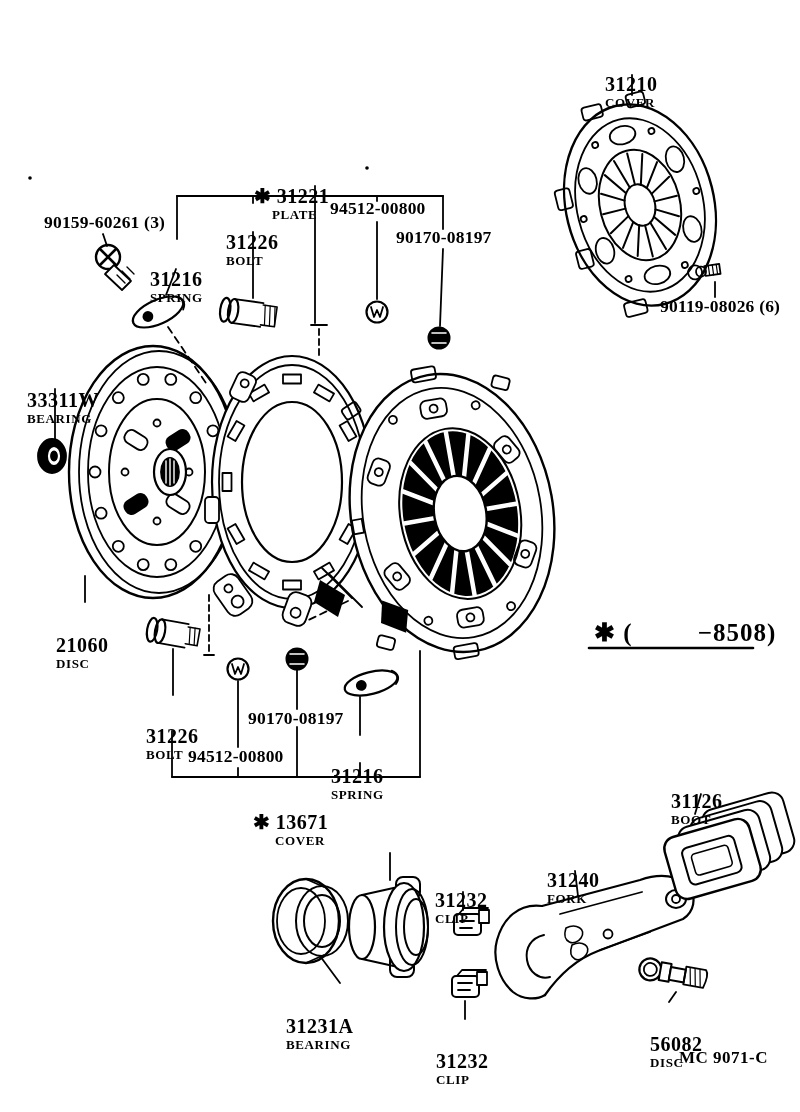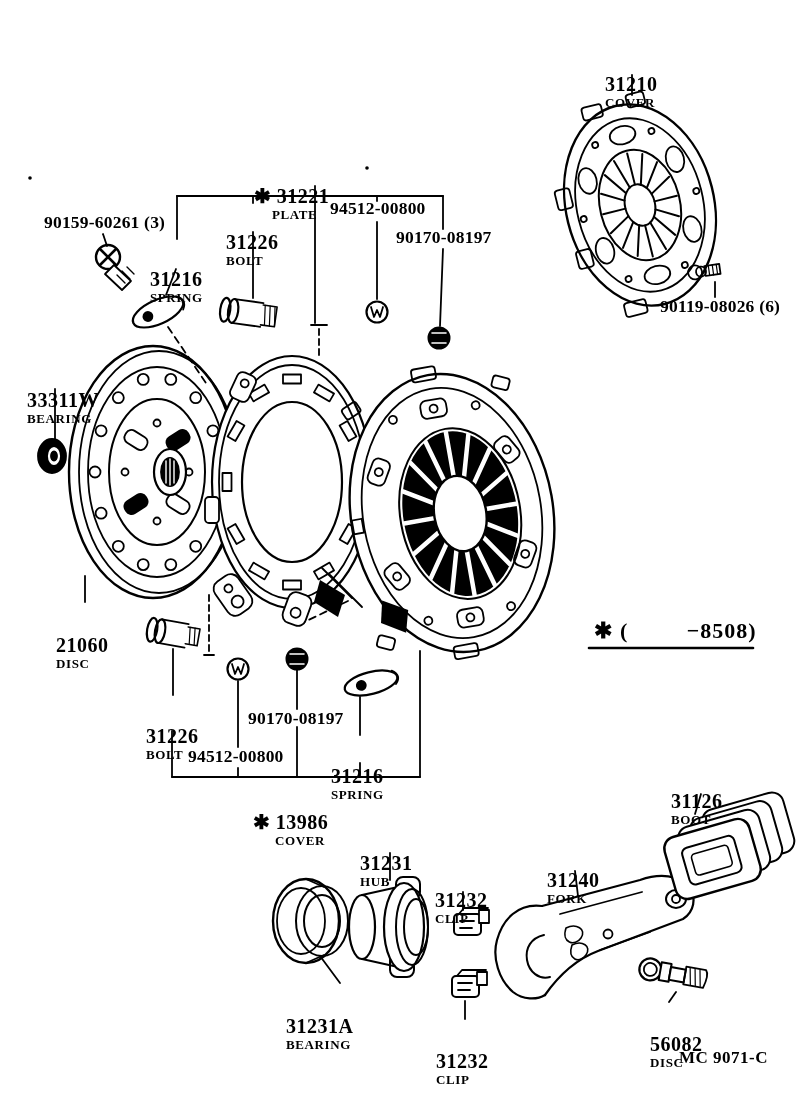--- a/index.html
+++ b/index.html
@@ -5,21 +5,21 @@
   html,body{margin:0;padding:0;background:#fff;}
   .stage{position:relative;width:800px;height:1112px;background:#fff;overflow:hidden;
          font-family:Liberation Serif, serif;color:#000;margin-top:35px;}
   .stage svg{position:absolute;left:0;top:0;}
   .lbl{position:absolute;font-weight:700;line-height:1;white-space:pre;z-index:5;}
   .num{font-size:20px;letter-spacing:0.5px;}
   .one{font-size:17.5px;letter-spacing:0.2px;}
   .sub{font-size:13px;margin-top:2px;letter-spacing:0.6px;}
   .ind18{padding-left:18px;}
   .ind22{padding-left:22px;}
-  .note{font-size:22px;letter-spacing:1px;}
+  .note{font-size:25px;letter-spacing:1px;}
   .code{font-size:17px;letter-spacing:0.5px;}
 </style>
 </head>
 <body>
 
 <div class="stage">
 
 <svg width="800" height="1112" viewBox="0 0 800 1112" fill="none" stroke="#000" stroke-width="1.8" stroke-linecap="round" stroke-linejoin="round">
 
   <g>
@@ -390,28 +390,25 @@
 
   <div class="lbl" style="left:146px;top:659px">
     <div class="num">31226</div><div class="sub">BOLT</div>
   </div>
   <div class="lbl one" style="left:248px;top:675px">90170-08197</div>
   <div class="lbl one" style="left:188px;top:713px">94512-00800</div>
   <div class="lbl" style="left:331px;top:699px">
     <div class="num">31216</div><div class="sub">SPRING</div>
   </div>
   <div class="lbl" style="left:253px;top:745px">
-    <div class="num">✱ 13986</div><div class="sub ind22">COVER</div>
+    <div class="num">✱ 13671</div><div class="sub ind22">COVER</div>
   </div>
 
   <div class="lbl note" style="left:594px;top:585px">✱ (         −8508)</div>
 
-  <div class="lbl" style="left:360px;top:786px">
-    <div class="num">31231</div><div class="sub">HUB</div>
-  </div>
   <div class="lbl" style="left:435px;top:823px">
     <div class="num">31232</div><div class="sub">CLIP</div>
   </div>
   <div class="lbl" style="left:547px;top:803px">
     <div class="num">31240</div><div class="sub">FORK</div>
   </div>
   <div class="lbl" style="left:671px;top:724px">
     <div class="num">31126</div><div class="sub">BOOT</div>
   </div>
   <div class="lbl" style="left:286px;top:949px">

